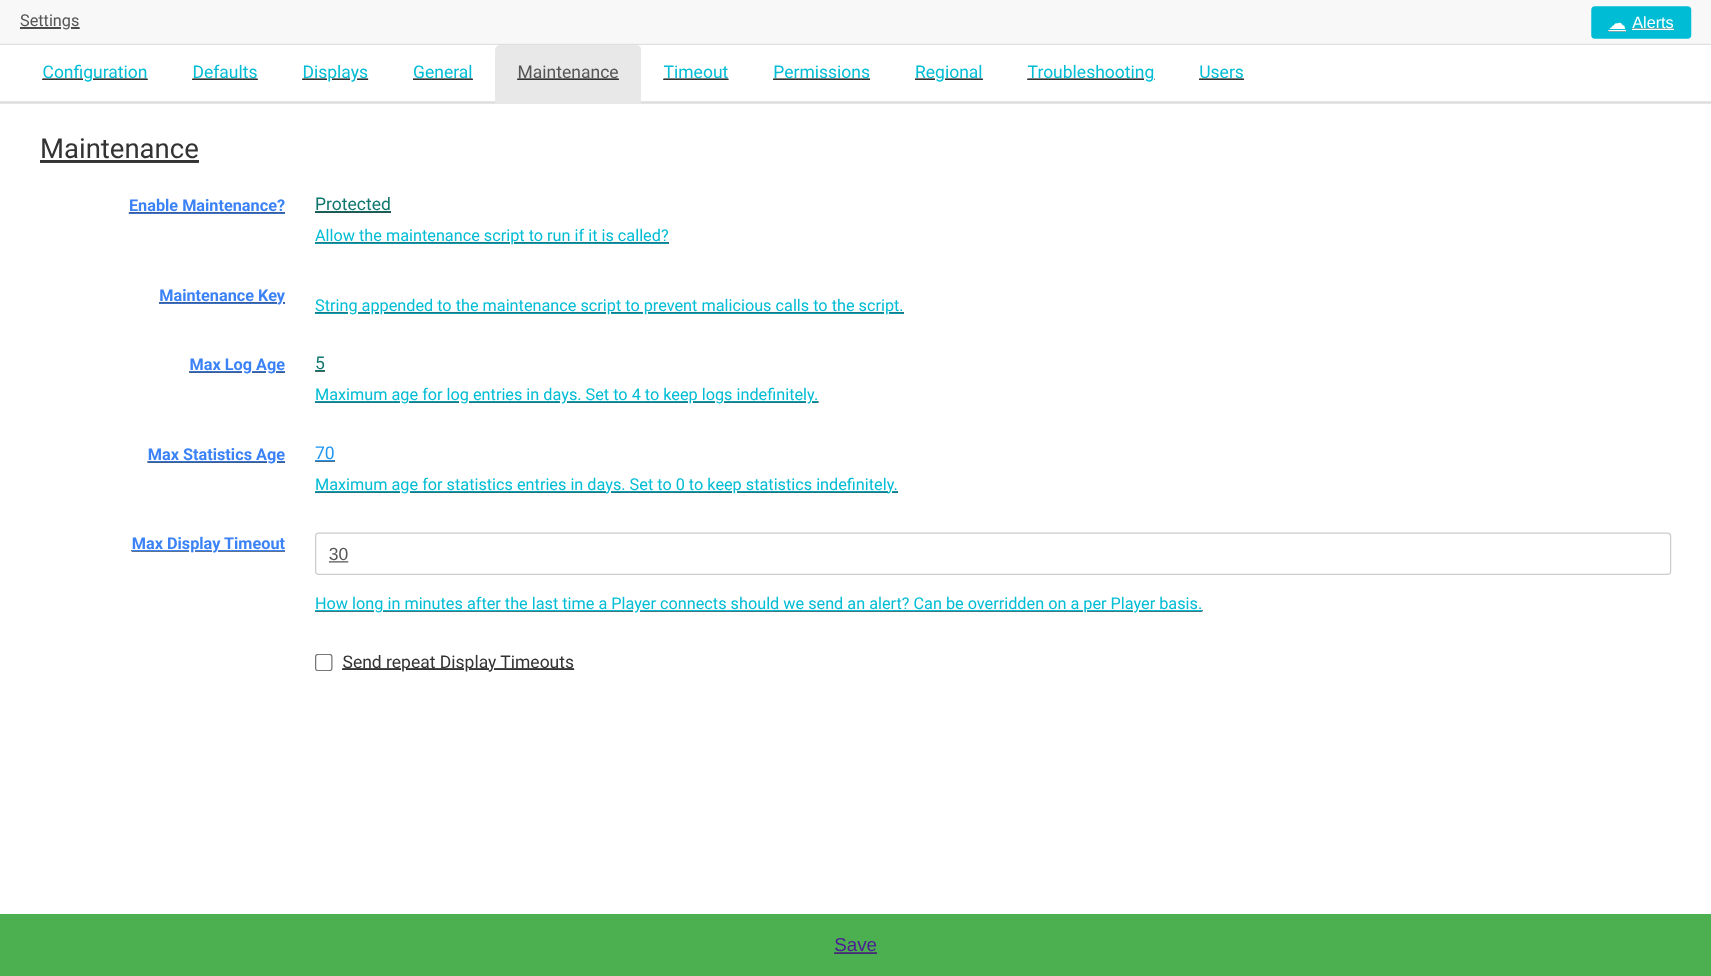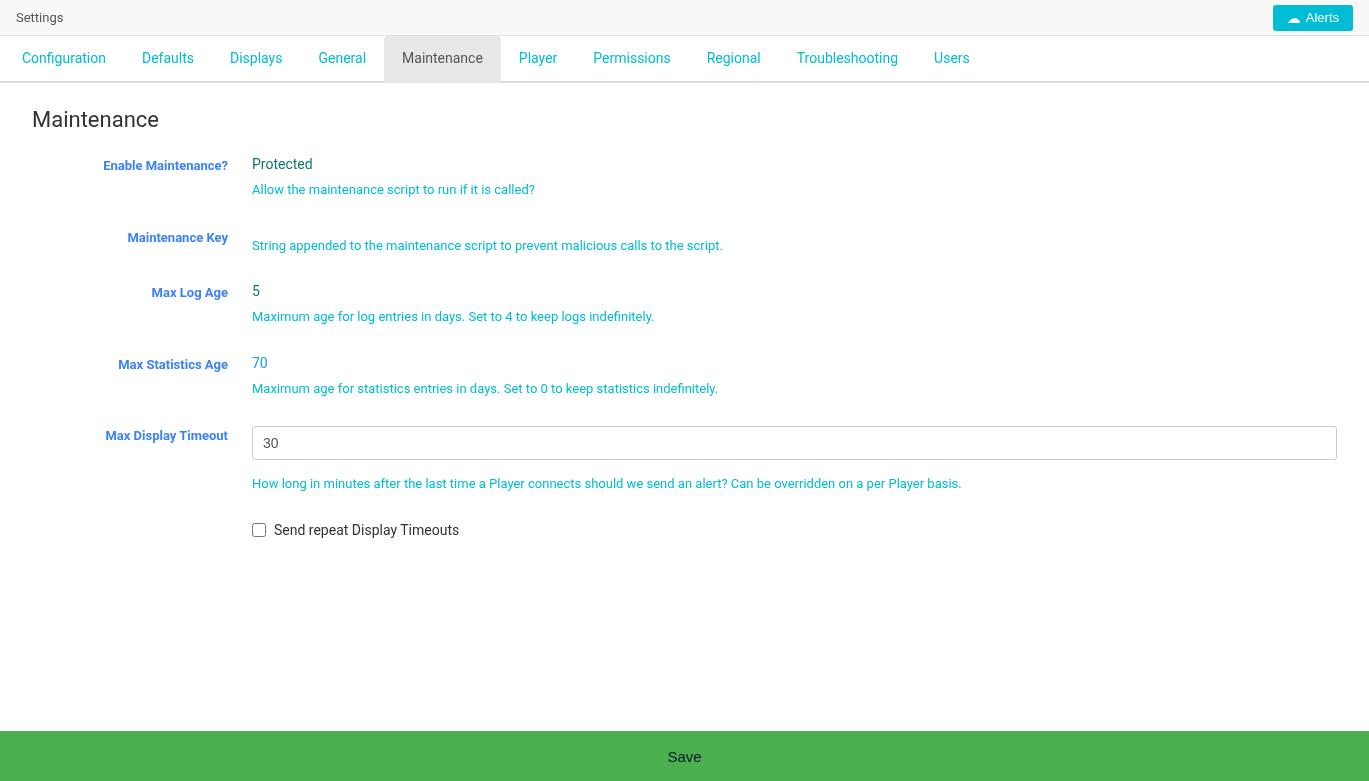--- a/index.html
+++ b/index.html
@@ -1,15 +1,15 @@
 <!DOCTYPE html>
 <html><head>
   <meta charset="utf-8">
   <style>
-    * { box-sizing: border-box; margin: 0; padding: 0; }
+    * { box-sizing: border-box; margin: 0; padding: 0; text-decoration: underline; }
     body { font-family: -apple-system, BlinkMacSystemFont, 'Segoe UI', Roboto, sans-serif; font-size: 14px; color: #333; background: #fff; }
 
     
     .header {
       background: #f8f8f8;
       border-bottom: 1px solid #e0e0e0;
       padding: 0 16px;
       height: 36px;
       display: flex;
       align-items: center;
@@ -29,21 +29,21 @@
       cursor: pointer;
       display: flex;
       align-items: center;
       gap: 5px;
     }
 
     
     .tabs {
       display: flex;
       border-bottom: 2px solid #ddd;
-      padding: 0 4px;
+      padding: 0 16px;
       background: #fff;
     }
     .tab {
       padding: 14px 18px;
       font-size: 14px;
       color: #00bcd4;
       cursor: pointer;
       text-decoration: none;
       border-bottom: 3px solid transparent;
       margin-bottom: -2px;
@@ -139,21 +139,21 @@
       right: 0;
       background: #4caf50;
       height: 50px;
       display: flex;
       align-items: center;
       justify-content: center;
     }
     .save-btn {
       background: transparent;
       border: none;
-      color: #0f172a;
+      color: #4c1d95;
       font-size: 15px;
       font-weight: 500;
       cursor: pointer;
       width: 100%;
       height: 100%;
     }
 
     .cloud-icon { font-size: 14px; }
   </style>
 </head>
@@ -166,21 +166,21 @@
     <span>Alerts</span>
   </button>
 </div>
 
 <nav class="tabs">
   <a class="tab">Configuration</a>
   <a class="tab">Defaults</a>
   <a class="tab">Displays</a>
   <a class="tab">General</a>
   <a class="tab active">Maintenance</a>
-  <a class="tab">Player</a>
+  <a class="tab">Timeout</a>
   <a class="tab">Permissions</a>
   <a class="tab">Regional</a>
   <a class="tab">Troubleshooting</a>
   <a class="tab">Users</a>
 </nav>
 
 <div class="main-content">
   <h1 class="page-title">Maintenance</h1>
 
   <div class="form-row">

